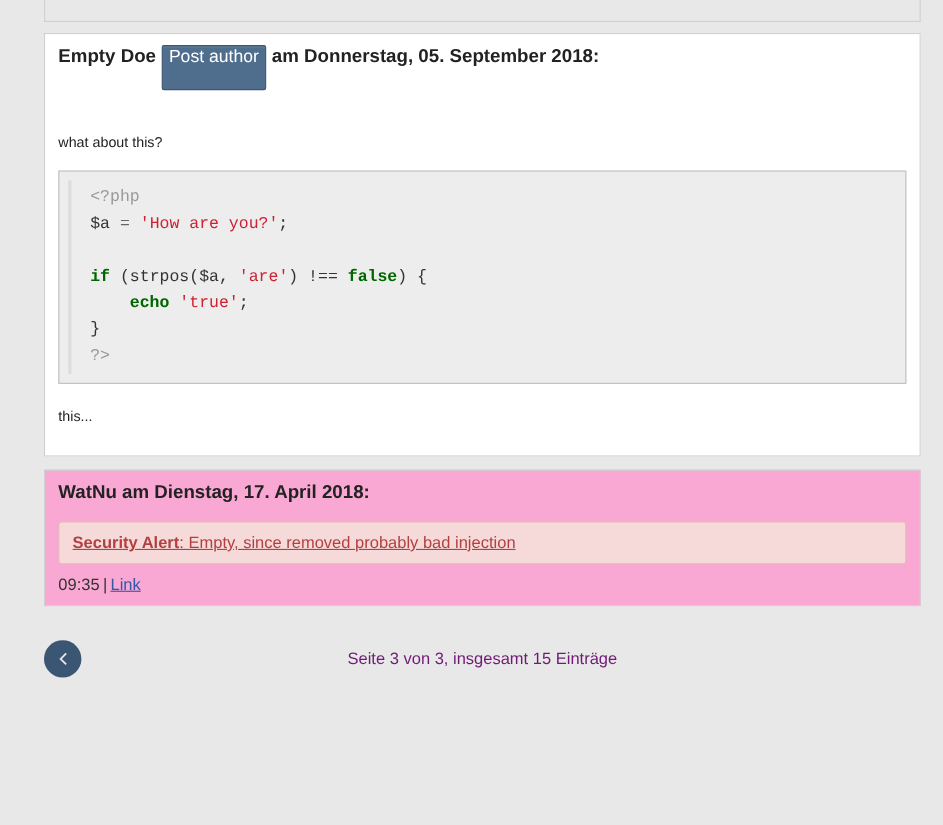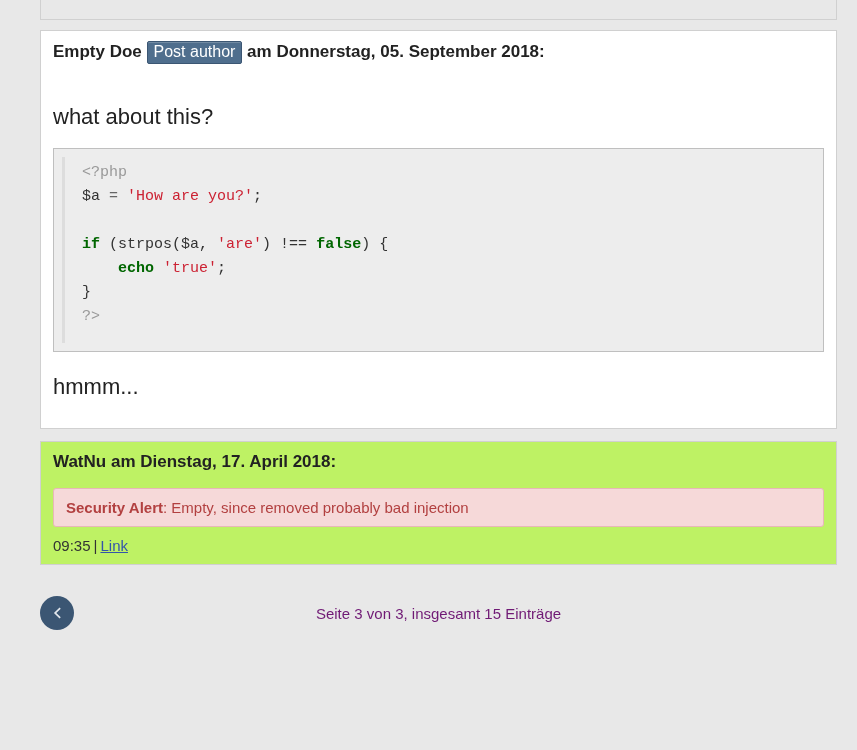--- a/index.html
+++ b/index.html
@@ -20,45 +20,45 @@
       margin-bottom: 10px;
       border-top: none;
     }
     .comment-card {
       background: #fff;
       border: 1px solid #d0d0d0;
       margin-bottom: 12px;
       padding: 10px 12px 10px 12px;
     }
     .comment-card.gray {
-      background: #bef264;
+      background: #f9a8d4;
     }
     .comment-header {
       font-size: 17px;
       font-weight: bold;
       color: #222;
       margin-bottom: 40px;
     }
     .comment-header.tight { margin-bottom: 16px; }
     .badge-author {
       display: inline-block;
       background: #4f6e8d;
       color: #fff;
       font-weight: normal;
-      padding: 1px 6px 2px 6px;
+      padding: 1px 6px 20px 6px;
       font-size: 16px;
       border: 1px solid #3b5673;
       border-radius: 2px;
       box-shadow: inset 0 1px 0 rgba(255,255,255,.2);
     }
-    .comment-body { font-size: 22px; margin-bottom: 18px; }
+    .comment-body { font-size: 13px; margin-bottom: 18px; }
     .code-block {
       background: #ededed;
       border: 1px solid #bfbfbf;
-      padding: 12px 18px 22px 18px;
+      padding: 12px 18px 12px 18px;
       margin: 14px 0 22px 0;
       position: relative;
     }
     .code-block::before {
       content: "";
       position: absolute;
       left: 8px; top: 8px; bottom: 8px;
       width: 3px;
       background: #ddd;
     }
@@ -89,20 +89,21 @@
       cursor: pointer;
     }
     .alert {
       background: #f6d9d9;
       border: 1px solid #e8b7b7;
       border-radius: 3px;
       color: #b24040;
       font-size: 15px;
       padding: 10px 12px;
       margin-bottom: 10px;
+      text-decoration: underline;
     }
     .alert .alert-title { font-weight: bold; }
     .pager {
       display: flex;
       align-items: center;
       margin-top: 30px;
       position: relative;
       height: 36px;
     }
     .pager-prev {
@@ -141,21 +142,21 @@
     <div class="code-block">
 <pre><span class="tk-phptag">&lt;?php</span>
 <span class="tk-var">$a</span><span class="tk-op"> = </span><span class="tk-str">'How are you?'</span><span class="tk-punc">;</span>
 
 <span class="tk-kw">if</span><span class="tk-punc"> (</span><span class="tk-func">strpos</span><span class="tk-punc">(</span><span class="tk-var">$a</span><span class="tk-punc">, </span><span class="tk-str">'are'</span><span class="tk-punc">) !== </span><span class="tk-lit">false</span><span class="tk-punc">) {</span>
 <span>    </span><span class="tk-kw">echo</span><span> </span><span class="tk-str">'true'</span><span class="tk-punc">;</span>
 <span class="tk-punc">}</span>
 <span class="tk-phptag">?&gt;</span></pre>
     </div>
 
-    <div class="comment-body">hmmm...</div>
+    <div class="comment-body">this...</div>
 
   </div>
 
   <div class="comment-card gray">
     <div class="comment-header tight">
       <span>WatNu</span>
       <span>am</span>
       <span>Dienstag, 17. April 2018</span><span>:</span>
     </div>
 

